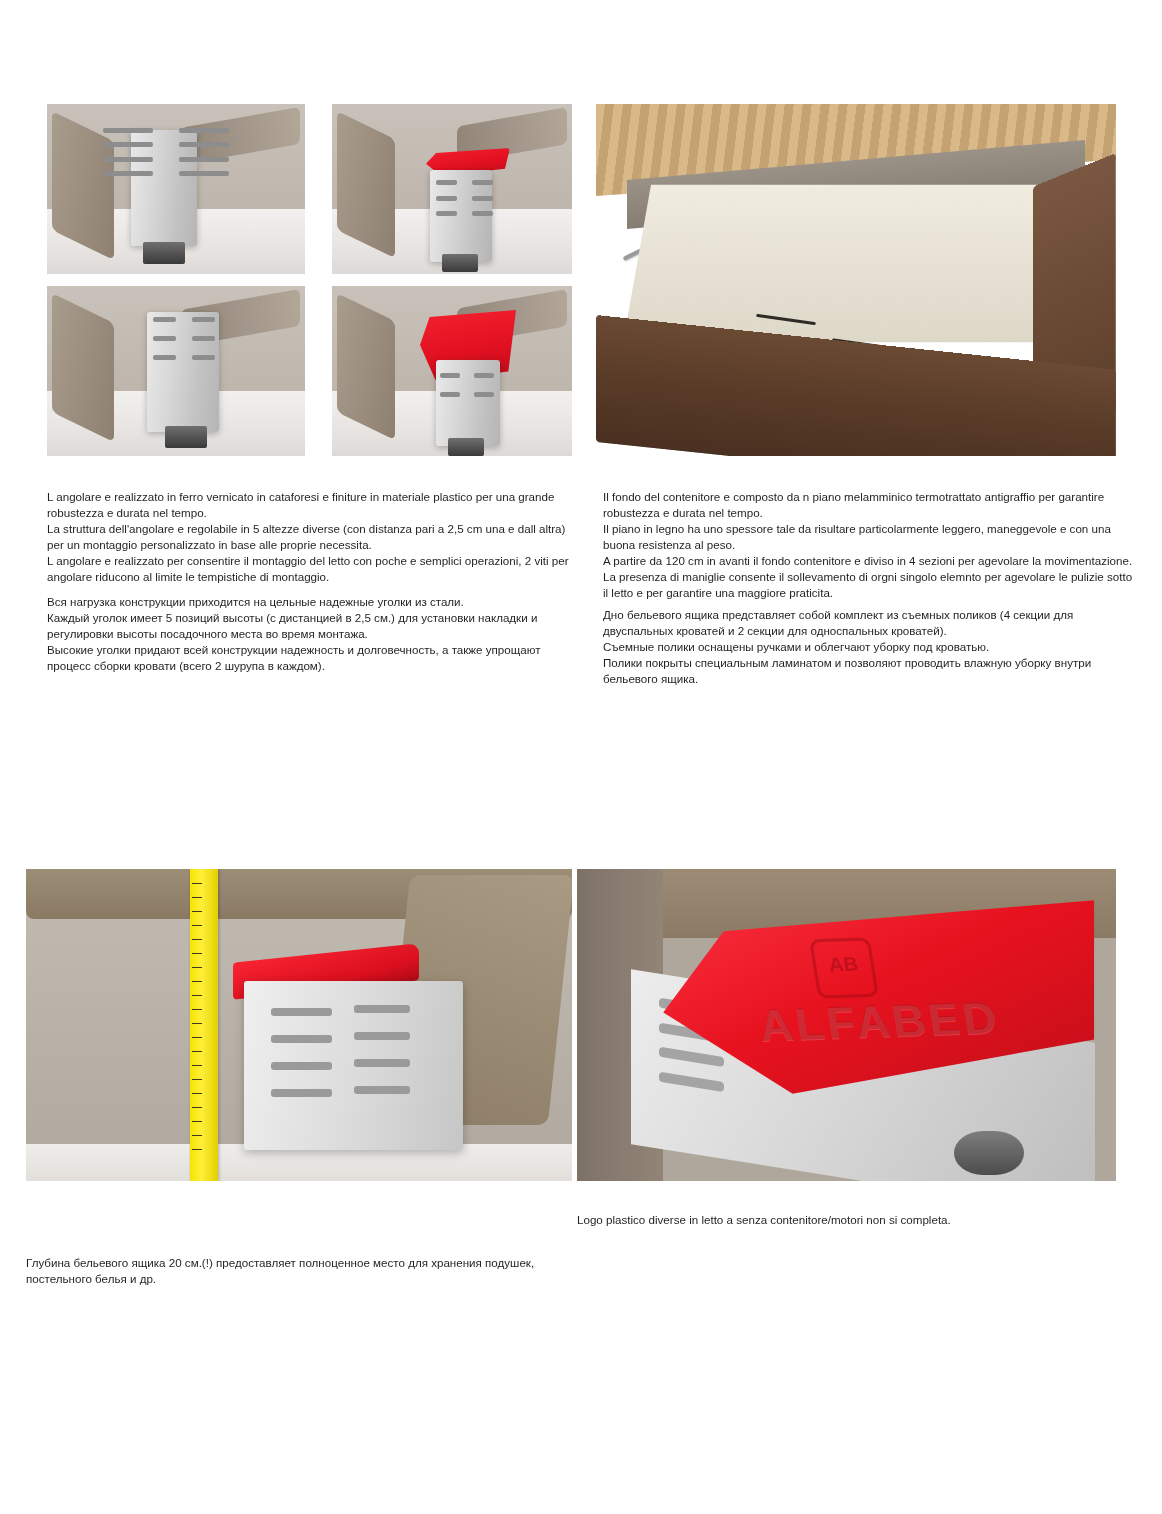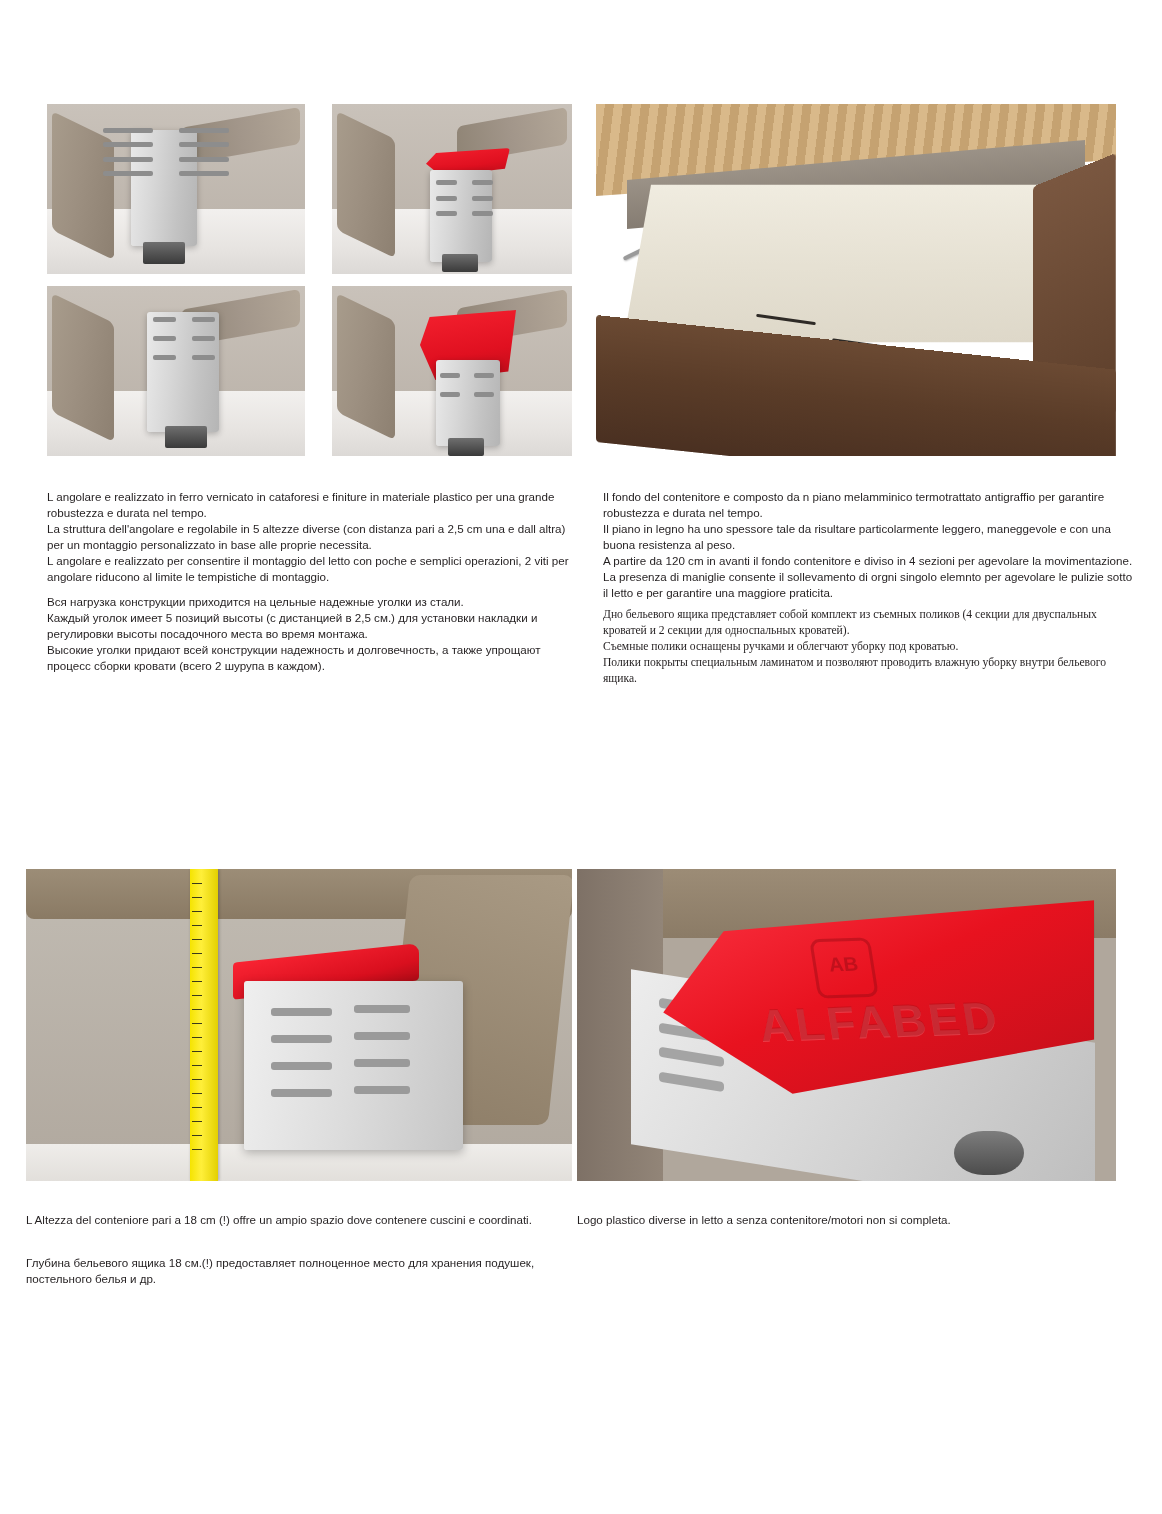--- a/index.html
+++ b/index.html
@@ -338,21 +338,21 @@
   <div class="textblock" style="left:47px; top:489px; width:530px;">L angolare e realizzato in ferro vernicato in cataforesi e finiture in materiale plastico per una grande robustezza e durata nel tempo.
 La struttura dell'angolare e regolabile in 5 altezze diverse (con distanza pari a 2,5 cm una e dall altra) per un montaggio personalizzato in base alle proprie necessita.
 L angolare e realizzato per consentire il montaggio del letto con poche e semplici operazioni, 2 viti per angolare riducono al limite le tempistiche di montaggio.</div>
   <div class="textblock ru" style="left:47px; top:594px; width:530px;">Вся нагрузка конструкции приходится на цельные надежные уголки из стали.
 Каждый уголок имеет 5 позиций высоты (с дистанцией в 2,5 см.) для установки накладки и регулировки высоты посадочного места во время монтажа.
 Высокие уголки придают всей конструкции надежность и долговечность, а также упрощают процесс сборки кровати (всего 2 шурупа в каждом).</div>
 
   <div class="textblock" style="left:603px; top:489px; width:530px;">Il fondo del contenitore e composto da n piano melamminico termotrattato antigraffio per garantire robustezza e durata nel tempo.
 Il piano in legno ha uno spessore tale da risultare particolarmente leggero, maneggevole e con una buona resistenza al peso.
 A partire da 120 cm in avanti il fondo contenitore e diviso in 4 sezioni per agevolare la movimentazione. La presenza di maniglie consente il sollevamento di orgni singolo elemnto per agevolare le pulizie sotto il letto e per garantire una maggiore praticita.</div>
-  <div class="textblock ru" style="left:603px; top:607px; width:530px;font-family:Liberation Serif, serif;">Дно бельевого ящика представляет собой комплект из съемных поликов (4 секции для двуспальных кроватей и 2 секции для односпальных кроватей).
+  <div class="textblock ru" style="left:603px; top:607px; width:530px;">Дно бельевого ящика представляет собой комплект из съемных поликов (4 секции для двуспальных кроватей и 2 секции для односпальных кроватей).
 Съемные полики оснащены ручками и облегчают уборку под кроватью.
 Полики покрыты специальным ламинатом и позволяют проводить влажную уборку внутри бельевого ящика.</div>
 
   <div class="photo" id="photo-tape" style="left:26px; top:869px; width:546px; height:312px;">
     <div class="layer wallpanel"></div>
     <div class="layer toprail"></div>
     <div class="layer cornerrail"></div>
     <div class="layer floorstrip"></div>
     <div class="layer tape">
       <div class="tick" style="top:14px"></div>
@@ -399,18 +399,17 @@
       <div class="slot" style="left:6%; top:56%; width:14%"></div>
     </div>
     <div class="wheel"></div>
     <div class="layer redplate"></div>
     <div class="brandmark">
         <span>AB</span>
       </div>
     <div class="brandtext">ALFABED</div>
   </div>
 
-  <div class="textblock" style="left:26px; top:1212px; width:520px;">L Altezza del conteniore pari a 18 cm (!) offre un ampio spazio dove contenere cuscini e coordinati.</div>
-  <div class="textblock ru" style="left:26px; top:1255px; width:520px;">Глубина бельевого ящика 18 см.(!) предоставляет полноценное место для хранения подушек, постельного белья и др.</div>
+  <div class="textblock ru" style="left:26px; top:1255px; width:520px;">Глубина бельевого ящика 20 см.(!) предоставляет полноценное место для хранения подушек, постельного белья и др.</div>
 
   <div class="textblock" style="left:577px; top:1212px; width:540px;">Logo plastico diverse in letto a senza contenitore/motori non si completa.</div>
 
 </div>
 
 </body></html>

